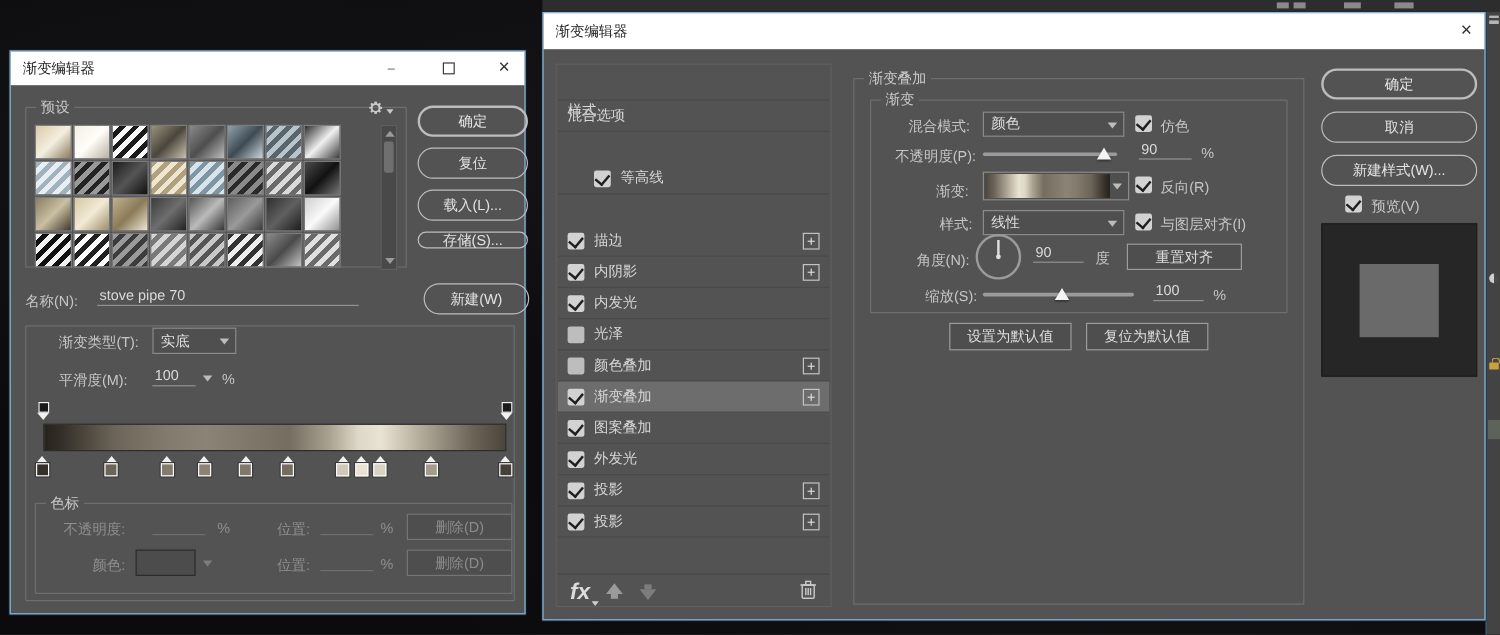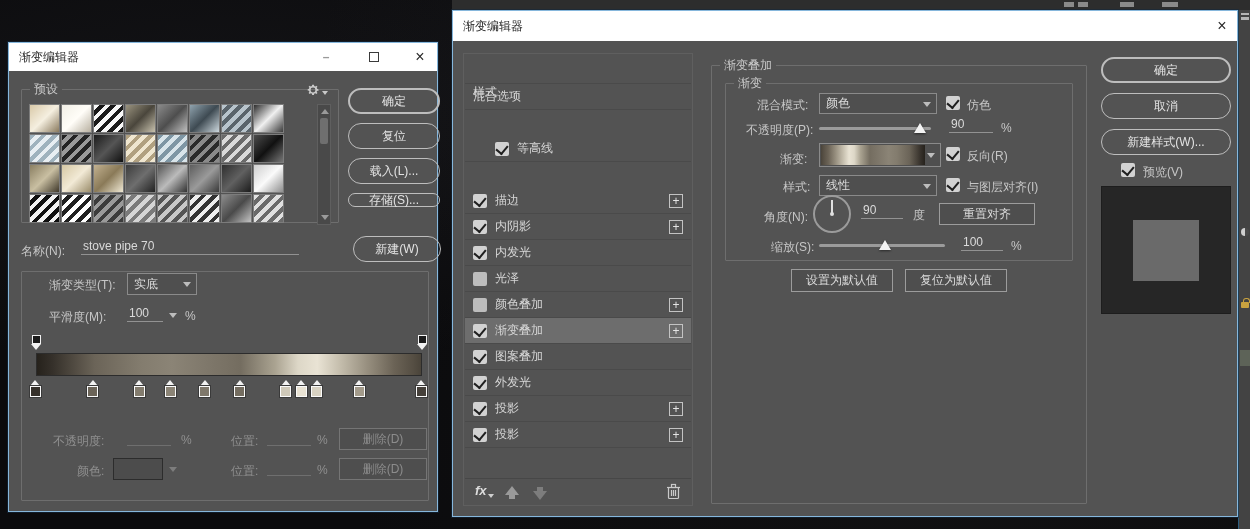--- a/index.html
+++ b/index.html
@@ -67,21 +67,21 @@
   .col-stop .stop-sq { border:1px solid #fafafa; box-shadow:0 0 0 1px #3a3a3a; width:11px; height:11px; }
 
   
   .styles-list { position:absolute; background:#535353; border:1px solid #5f5f5f; }
   .ls-row { position:absolute; left:1px; right:1px; height:26px; border-bottom:1px solid #4a4a4a; display:flex; align-items:center; cursor:pointer; }
   .ls-row.sel { background:#6d6d6d; }
   .ls-row .rl { position:absolute; color:#d6d6d6; }
   .plusbtn { position:absolute; right:8px; top:6px; width:14px; height:14px; border:1px solid #c3c3c3; color:#e4e4e4;
              font-size:12px; line-height:12px; text-align:center; cursor:pointer; }
   .ls-footer { position:absolute; left:1px; right:1px; bottom:1px; height:26px; border-top:1px solid #474747; }
-  .fxico { position:absolute; left:10px; top:4px; font-style:italic; font-weight:bold; color:#dcdcdc; font-size:13px; cursor:pointer; }
+  .fxico { position:absolute; left:10px; top:4px; font-style:italic; font-weight:bold; color:#dcdcdc; font-size:19px; cursor:pointer; }
   .fxico::after { content:""; position:absolute; right:-7px; bottom:0; width:0; height:0;
                   border-left:3px solid transparent; border-right:3px solid transparent; border-top:4px solid #cfcfcf; }
   .arr { position:absolute; width:0; height:0; cursor:pointer; }
   .arr.up { border-left:7px solid transparent; border-right:7px solid transparent; border-bottom:9px solid #9a9a9a; }
   .arr.up::after { content:""; position:absolute; left:-3px; top:9px; width:6px; height:4px; background:#9a9a9a; }
   .arr.dn { border-left:7px solid transparent; border-right:7px solid transparent; border-top:9px solid #7d7d7d; top:12px; }
   .arr.dn::before { content:""; position:absolute; left:-3px; top:-13px; width:6px; height:4px; background:#7d7d7d; }
 
   
   .slider { position:absolute; height:3px; background:#9b9b9b; border-radius:2px; }
@@ -207,20 +207,23 @@
 
   <span class="lbl" style="left:40px;top:266px">平滑度(M):</span>
   <div class="valfield" style="left:118px;top:263px;width:36px">100</div>
   <span style="position:absolute;left:160px;top:270px;width:0;height:0;border-left:4px solid transparent;border-right:4px solid transparent;border-top:5px solid #bdbdbd"></span>
   <span class="lbl" style="left:176px;top:266px">%</span>
 
   <div id="opstops"></div>
   <div class="gbar" id="gbar" style="left: 27px; top: 310px; width: 386px; background: linear-gradient(90deg, rgb(38, 34, 28) 0%, rgb(53, 48, 42) 4%, rgb(107, 100, 88) 15%, rgb(131, 124, 110) 27%, rgb(139, 132, 118) 35%, rgb(127, 120, 107) 44%, rgb(116, 109, 96) 53%, rgb(170, 163, 145) 62%, rgb(221, 215, 199) 68%, rgb(233, 227, 212) 73%, rgb(196, 189, 172) 79%, rgb(151, 143, 127) 86%, rgb(107, 99, 86) 93%, rgb(85, 78, 67) 98%, rgb(74, 68, 58) 100%);"></div>
   <div id="colstops"></div>
 
+  <fieldset class="grp" style="left:20px;top:368px;width:398px;height:84px">
+    <legend>色标</legend>
+  </fieldset>
   <span class="lbl dim" style="left:44px;top:390px">不透明度:</span>
   <div class="valfield dim" style="left:118px;top:387px;width:44px"></div>
   <span class="lbl dim" style="left:172px;top:390px">%</span>
   <span class="lbl dim" style="left:222px;top:390px">位置:</span>
   <span class="valfield dim" style="left:258px;top:387px;width:44px"></span>
   <span class="lbl dim" style="left:308px;top:390px">%</span>
   <button class="rectbtn disabled" style="left:330px;top:385px;width:88px;height:22px">删除(D)</button>
 
   <span class="lbl dim" style="left:68px;top:420px">颜色:</span>
   <div style="position:absolute;left:104px;top:415px;width:50px;height:22px;background:#4c4c4c;border:1px solid #2c2c2c"></div>

